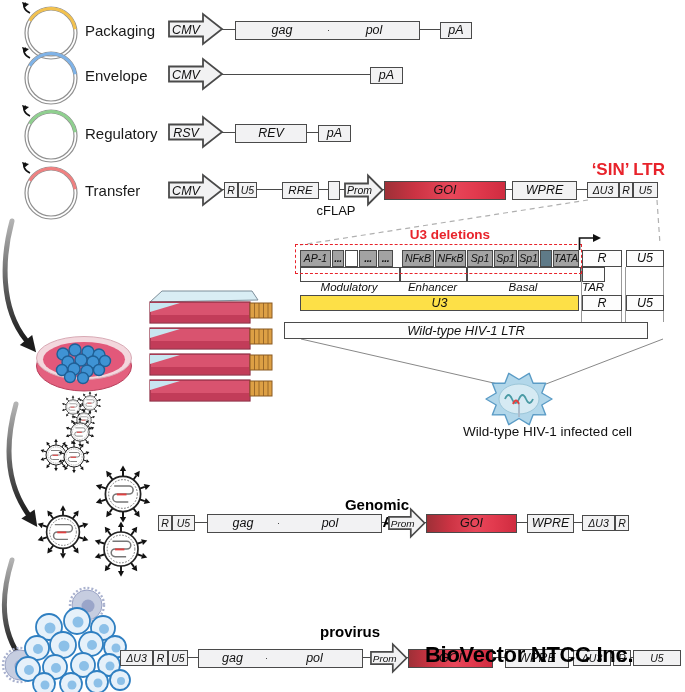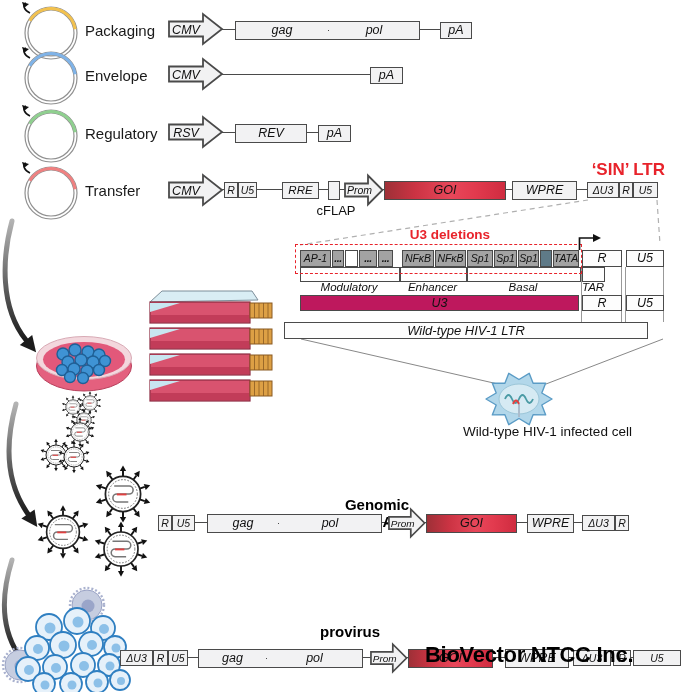--- a/index.html
+++ b/index.html
@@ -19,21 +19,21 @@
   .red-title{position:absolute;font-weight:bold;font-size:13.5px;color:#e8232b;z-index:5;text-align:center;}
   .sin{position:absolute;font-weight:bold;font-size:17px;color:#e8232b;z-index:3;text-align:right;}
   .caption{position:absolute;font-size:13.5px;color:#111;z-index:3;text-align:center;}
   .cflap-lbl{position:absolute;font-size:13px;color:#111;z-index:3;text-align:center;}
   .u3b{background:#a3a3a3;font-size:10.5px;}
   .blankb{background:#ffffff;}
   .darkb{background:#5f7a88;}
   .whiteb{background:#fdfdfd;}
   .dots{font-weight:bold;letter-spacing:-0.5px;}
   .goi{background:linear-gradient(90deg,#9e3037 0%,#cb3343 25%,#e8475a 55%,#e23a4e 75%,#cf2c40 100%);}
-  .yellow{background:#be185d;}
+  .yellow{background:#fde047;}
   .dashed-red{position:absolute;border:1.6px dashed #e8232b;z-index:4;pointer-events:none;background:transparent;}
   .bracket{position:absolute;border:1.1px solid #4a4a4a;background:transparent;z-index:2;}
   .region-lbl{position:absolute;font-style:italic;font-size:11.5px;color:#111;z-index:3;text-align:center;}
   .wm{position:absolute;font-weight:bold;font-size:22px;color:#000;z-index:9;letter-spacing:-0.3px;white-space:nowrap;text-align:center;}
   svg.overlay{position:absolute;left:0;top:0;z-index:1;}
   svg.parrow{position:absolute;z-index:3;overflow:visible;}
   svg.parrow text{font-style:italic;fill:#111;font-family:"Liberation Sans",sans-serif;}
   svg.picon{position:absolute;z-index:2;}
   svg.tss{position:absolute;z-index:5;}
 </style>

